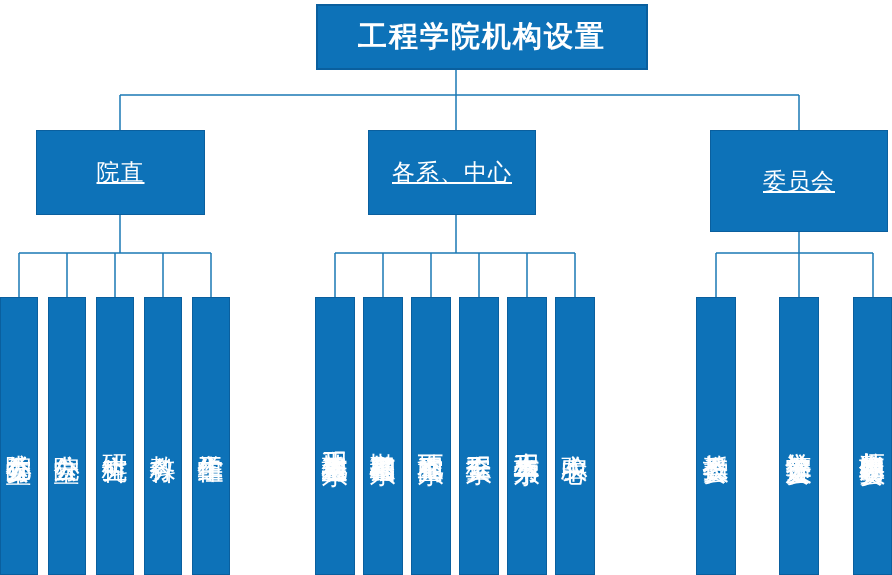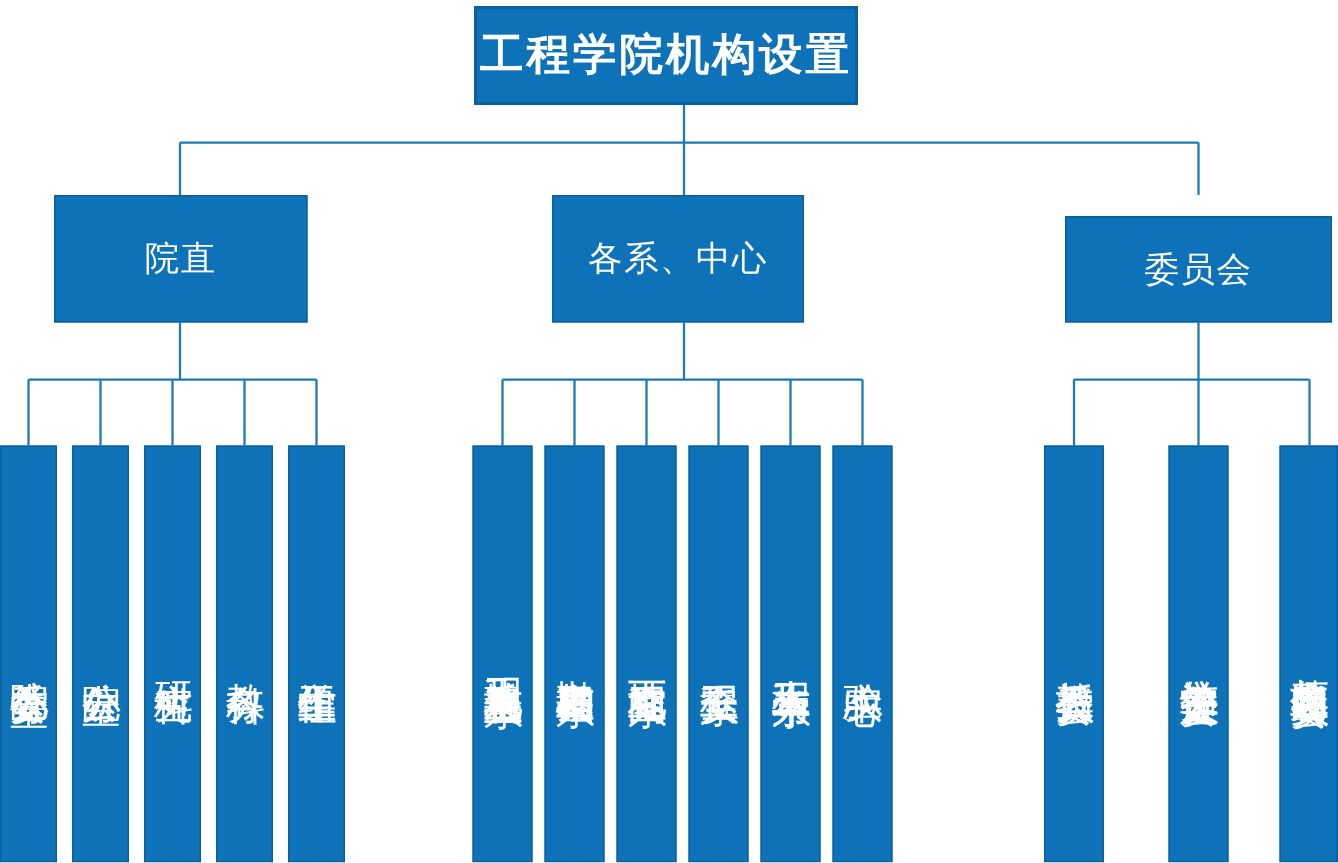--- a/index.html
+++ b/index.html
@@ -42,20 +42,21 @@
   .node.root {
     border-width: 2px;
     font-weight: bold;
     font-size: 29px;
     letter-spacing: 2px;
   }
 
   .node.group {
     font-size: 23px;
     letter-spacing: 1px;
+    text-decoration: underline;
   }
 
   .node.leaf span {
     writing-mode: vertical-rl;
     text-orientation: upright;
     white-space: nowrap;
     font-size: 26px;
     line-height: 1;
     letter-spacing: 1px;
     color: var(--text);
@@ -72,31 +73,31 @@
       <path d="M456,70 V95 M120,95 H799 M120,95 V130 M456,95 V130 M799,95 V130"></path>
 
       <path d="M120,215 V253 M19,253 H211 M19,253 V297 M67,253 V297 M115,253 V297 M163,253 V297 M211,253 V297"></path>
 
       <path d="M456,215 V253 M335,253 H575 M335,253 V297 M383,253 V297 M431,253 V297 M479,253 V297 M527,253 V297 M575,253 V297"></path>
 
       <path d="M799,215 V253 M716,253 H873 M716,253 V297 M799,253 V297 M873,253 V297"></path>
     </g>
   </svg>
 
-  <div class="node root" style="left:316px; top:4px; width:256px; height:66px;">
+  <div class="node root" style="left:316px; top:4px; width:332px; height:66px;">
     <span>工程学院机构设置</span>
   </div>
 
   <div class="node group" style="left:36px; top:130px; width:169px; height:85px;">
     <span>院直</span>
   </div>
   <div class="node group" style="left:368px; top:130px; width:168px; height:85px;">
     <span>各系、中心</span>
   </div>
-  <div class="node group" style="left:710px; top:130px; width:178px; height:71px;margin-top:14px;">
+  <div class="node group" style="left:710px; top:130px; width:178px; height:102px;">
     <span>委员会</span>
   </div>
 
   <div class="node leaf" style="left:0px; top:297px; width:38px; height:278px;">
     <span>院党委办公室</span>
   </div>
   <div class="node leaf" style="left:48px; top:297px; width:38px; height:278px;">
     <span>院办公室</span>
   </div>
   <div class="node leaf" style="left:96px; top:297px; width:38px; height:278px;">

